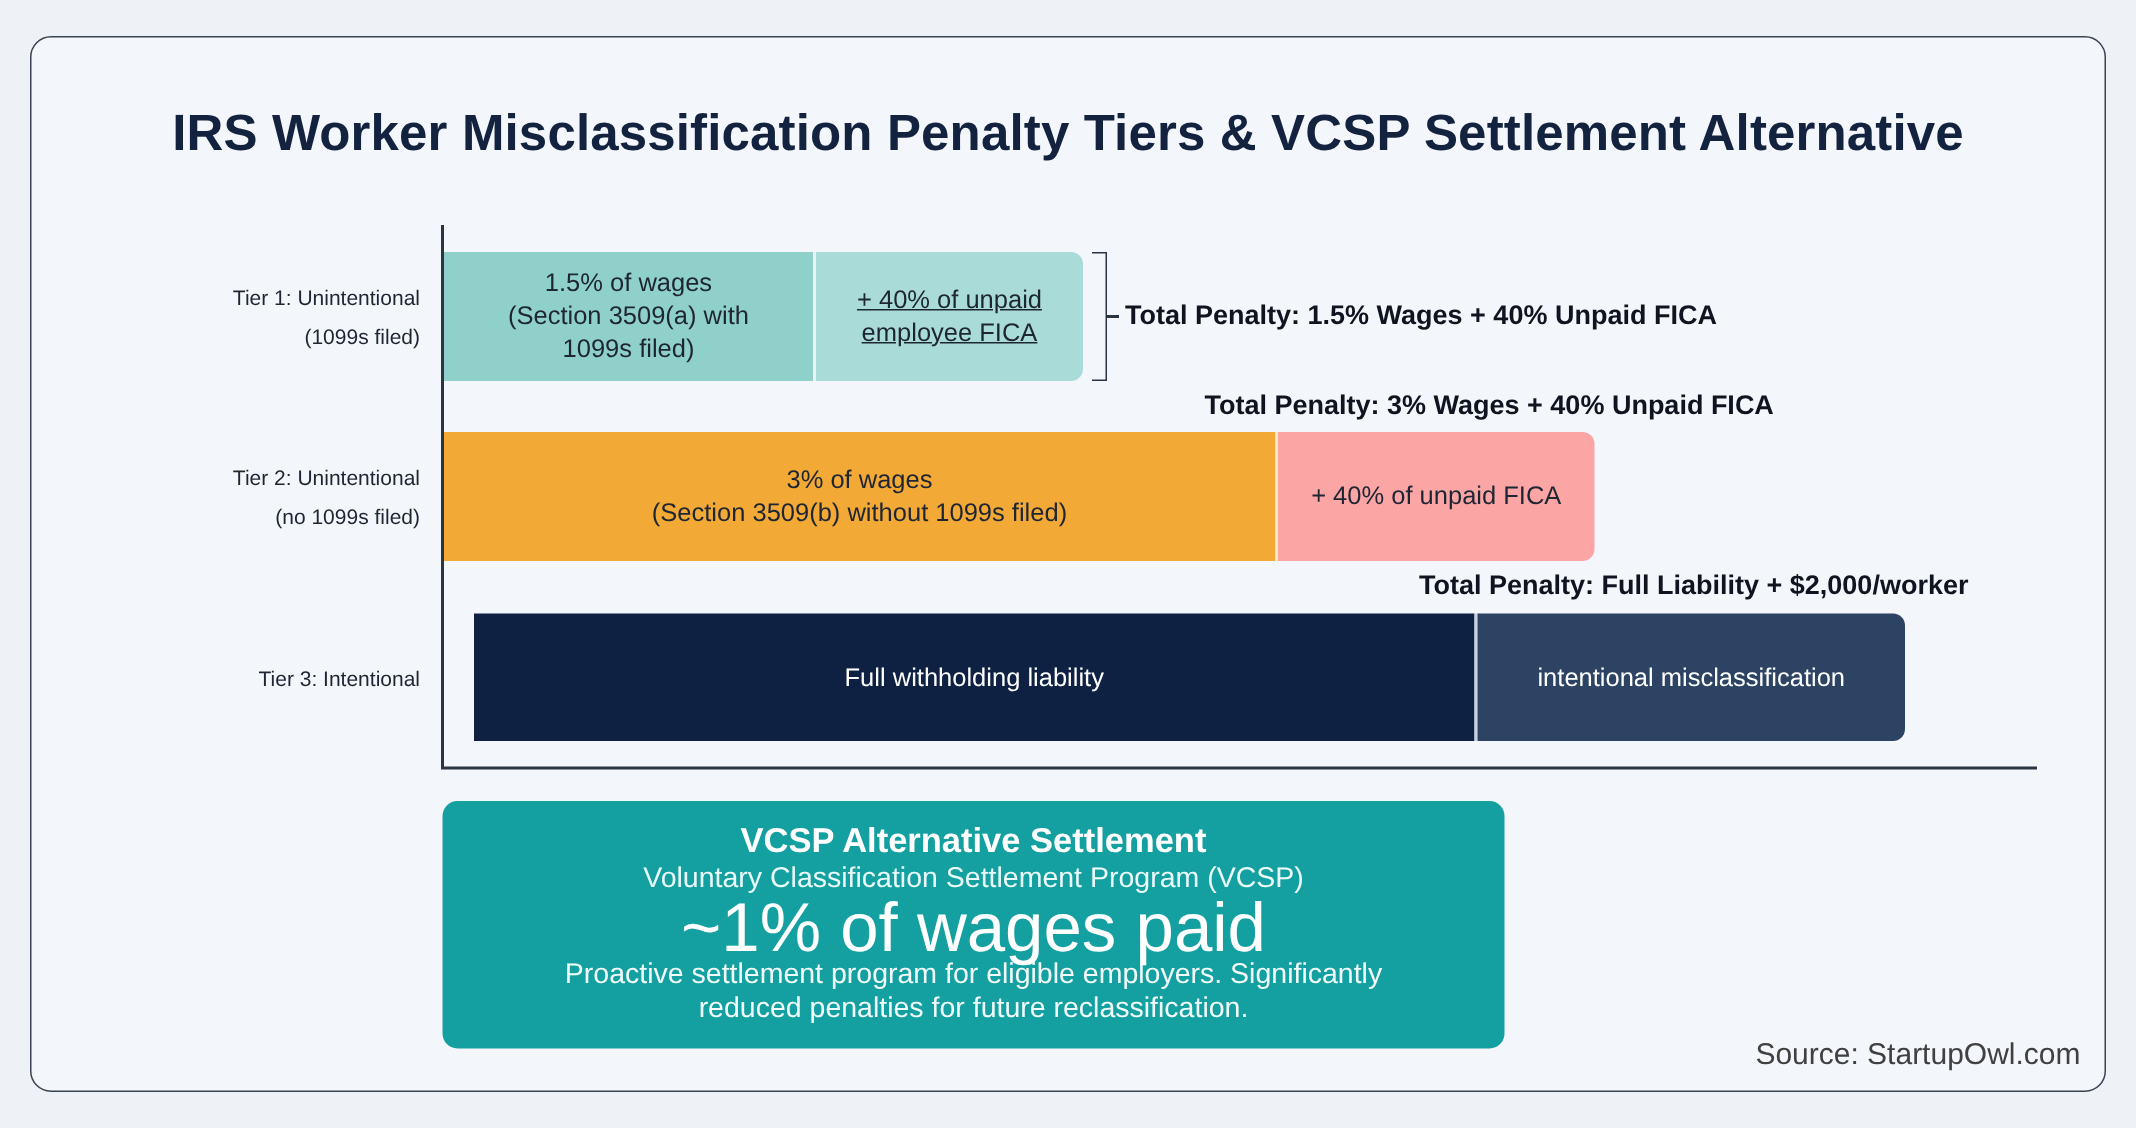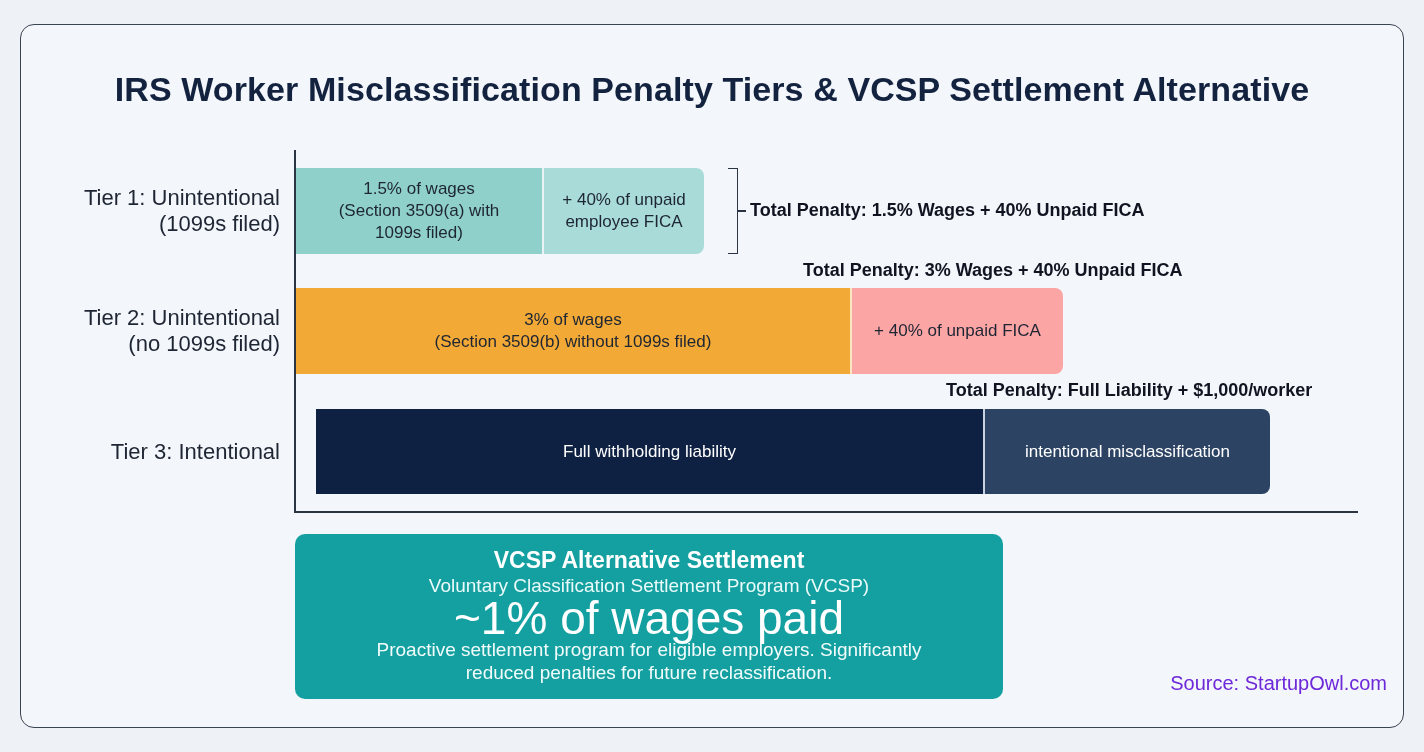--- a/index.html
+++ b/index.html
@@ -1,35 +1,35 @@
 <!DOCTYPE html>
 <html><head>
 <meta charset="utf-8">
 <style>
   html, body { margin:0; padding:0; }
   body { width:1424px; height:752px; background:#eef1f5; font-family:"Liberation Sans", sans-serif; position:relative; overflow:hidden; }
   .card { position:absolute; left:20px; top:24px; width:1384px; height:704px; box-sizing:border-box; border:1.5px solid #3a4352; border-radius:14px; background:#f3f6fa; }
   .title { position:absolute; left:0; top:70px; width:1424px; text-align:center; font-size:34px; font-weight:bold; color:#13233f; letter-spacing:0.1px; }
   .axis-y { position:absolute; left:294px; top:150px; width:2px; height:362px; background:#2b3442; }
   .axis-x { position:absolute; left:294px; top:511px; width:1064px; height:2px; background:#2b3442; }
-  .row-label { position:absolute; right:1144px; text-align:right; font-size:22px; color:#1e2533; line-height:26px; }
+  .row-label { position:absolute; right:1144px; text-align:right; font-size:14px; color:#1e2533; line-height:26px; }
   .bar { position:absolute; display:flex; color:#1e2533; font-size:17px; text-align:center; line-height:22px; }
   .seg { display:flex; align-items:center; justify-content:center; box-sizing:border-box; padding:0 10px; }
   .seg.first { border-radius:0; }
   .seg.last { border-radius:0 8px 8px 0; }
   .divider { width:2px; background:#eaf3f3; }
   .total { position:absolute; font-size:18px; font-weight:bold; color:#0f1420; }
   .bracket { position:absolute; left:728px; top:168px; width:10px; height:86px; border:1.5px solid #2b3442; border-left:none; box-sizing:border-box; }
   .bracket-tick { position:absolute; left:738px; top:210px; width:8px; height:1.5px; background:#2b3442; }
   .vcsp { position:absolute; left:295px; top:534px; width:708px; height:165px; background:#14a0a0; border-radius:10px; color:#fff; text-align:center; box-sizing:border-box; padding-top:12px; }
   .vcsp .h { font-size:23px; font-weight:bold; line-height:28px; }
   .vcsp .sub { font-size:19px; line-height:24px; color:#eafafa; }
   .vcsp .big { font-size:46px; font-weight:normal; line-height:40px; }
   .vcsp .desc { font-size:19px; line-height:23px; color:#f2fbfb; }
-  .source { position:absolute; right:37px; top:672px; font-size:20px; color:#6d28d9; }
+  .source { position:absolute; right:37px; top:692px; font-size:20px; color:#404040; }
 </style>
 </head>
 <body>
 
 <div class="card"></div>
 
 <div class="title">IRS Worker Misclassification Penalty Tiers &amp; VCSP Settlement Alternative</div>
 
 <div class="axis-y"></div>
 <div class="axis-x"></div>
@@ -40,21 +40,21 @@
 </div>
 <div class="bar" style="left:296px; top:168px; height:86px;border-radius:29px;">
   <div class="seg first" style="width:246px; background:#8fd0cb;">
     <div>
       <div>1.5% of wages</div>
       <div>(Section 3509(a) with</div>
       <div>1099s filed)</div>
     </div>
   </div>
   <div class="divider"></div>
-  <div class="seg last" style="width:160px; background:#a9dcd8;">
+  <div class="seg last" style="width:178px; background:#a9dcd8;text-decoration:underline;">
     <div>
       <div>+ 40% of unpaid</div>
       <div>employee FICA</div>
     </div>
   </div>
 </div>
 <div class="bracket"></div>
 <div class="bracket-tick"></div>
 <div class="total" style="left:750px; top:200px;">Total Penalty: 1.5% Wages + 40% Unpaid FICA</div>
 
@@ -69,21 +69,21 @@
       <div>3% of wages</div>
       <div>(Section 3509(b) without 1099s filed)</div>
     </div>
   </div>
   <div class="divider" style="background:#fbe6c4;"></div>
   <div class="seg last" style="width:211px; background:#fca5a5;justify-content:center;">
     <div>+ 40% of unpaid FICA</div>
   </div>
 </div>
 
-<div class="total" style="left:946px; top:380px;">Total Penalty: Full Liability + $1,000/worker</div>
+<div class="total" style="left:946px; top:380px;">Total Penalty: Full Liability + $2,000/worker</div>
 <div class="row-label" style="top:439px;">
   <div>Tier 3: Intentional</div>
 </div>
 <div class="bar" style="left:296px; top:409px; height:85px; color:#fff;padding-left:20px;">
   <div class="seg first" style="width:667px; background:#0e2142;">
     <div>Full withholding liability</div>
   </div>
   <div class="divider" style="background:#c9d2de;"></div>
   <div class="seg last" style="width:285px; background:#2c4363;">
     <div>

